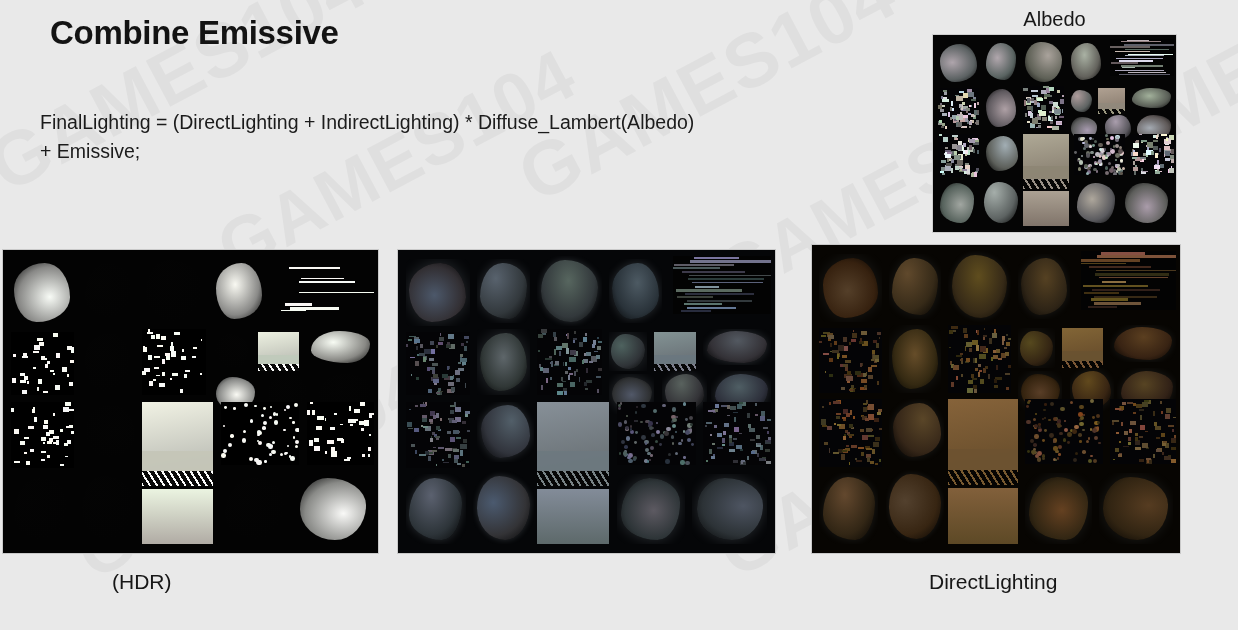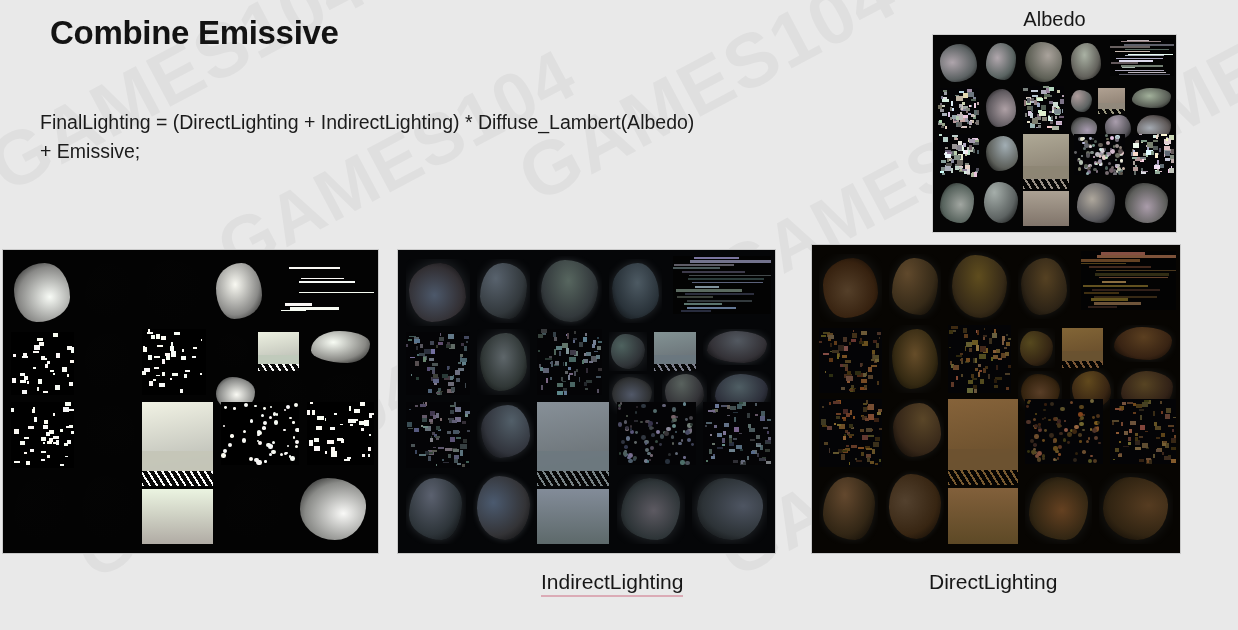--- a/index.html
+++ b/index.html
@@ -2036,19 +2036,19 @@
       <div class="cell" style="left: 58%; top: 74%; width: 18%; height: 23%;">
         <div class="blob r3" style="background: radial-gradient(at 55.4029% 52.3549%, rgb(101, 65, 33) 0%, rgb(50, 38, 19) 62%, rgba(0, 0, 0, 0.92) 100%); box-shadow: rgba(200, 215, 228, 0.1) 0px 0px 14px;"></div>
       </div>
       <div class="cell" style="left: 78%; top: 74%; width: 20%; height: 23%;">
         <div class="blob " style="background: radial-gradient(at 69.9765% 44.9626%, rgb(86, 60, 33) 0%, rgb(49, 36, 18) 62%, rgba(0, 0, 0, 0.92) 100%); box-shadow: rgba(200, 215, 228, 0.1) 0px 0px 14px;"></div>
       </div>
     </div>
 </div>
 
 <div class="caption" id="caption-direct">
+  <span class="sub">(HDR)</span>
 </div>
 <div class="caption" id="caption-indirect">
-  <span class="name">IndirectLighting</span>
 </div>
 <div class="caption" id="caption-final">
   <span>DirectLighting</span>
 </div>
 
 </body></html>

